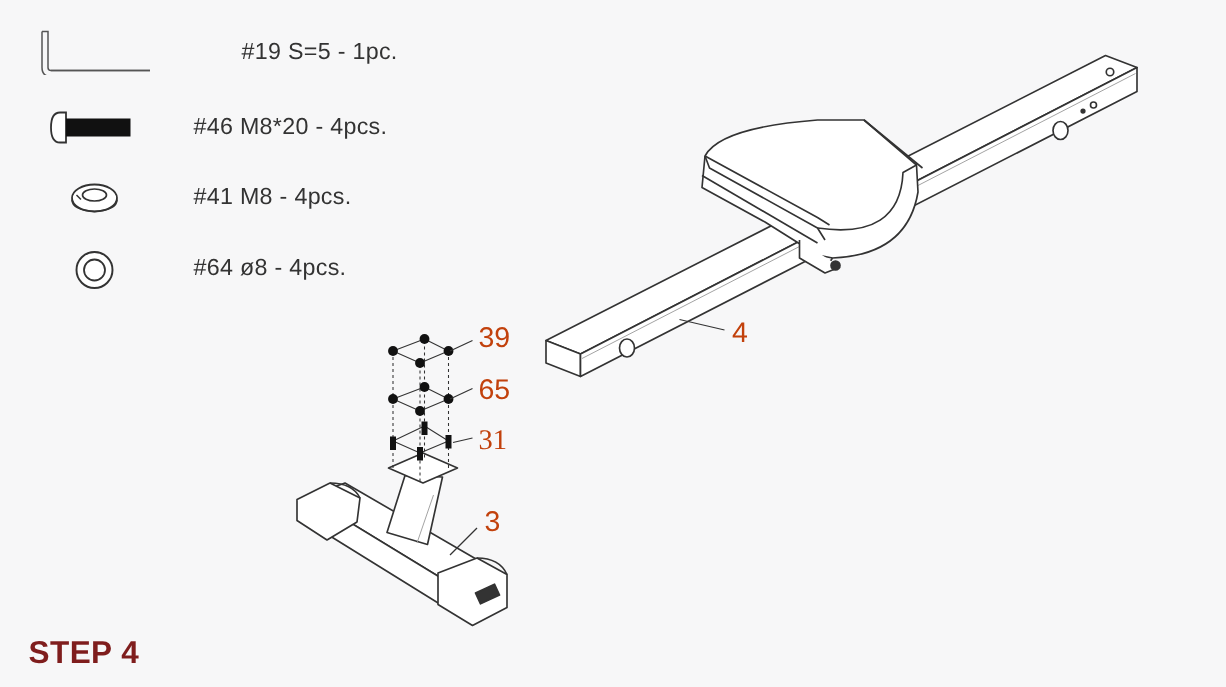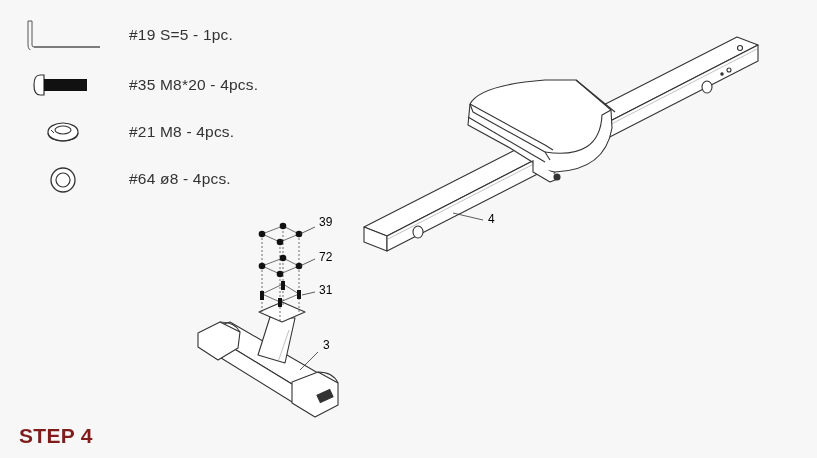--- a/index.html
+++ b/index.html
@@ -1,54 +1,54 @@
 <!DOCTYPE html>
 <html><head>
 <meta charset="utf-8">
 <style>
   html,body{margin:0;padding:0;}
   body{width:817px;height:458px;background:#f7f7f8;position:relative;overflow:hidden;font-family:"Liberation Sans",sans-serif;color:#2a2a2a;}
   .part-row{position:absolute;left:0;height:30px;display:flex;align-items:center;}
   .part-icon{position:absolute;left:20px;width:80px;height:30px;}
   .part-label{position:absolute;left:129px;font-size:15.5px;color:#333;white-space:nowrap;letter-spacing:0.2px;}
   .drawing{position:absolute;left:0;top:0;}
-  .callout{position:absolute;font-size:12px;color:#000000;}
+  .callout{position:absolute;font-size:19px;color:#c2410c;}
   .step-title{position:absolute;left:19px;top:424px;font-size:21px;font-weight:bold;color:#7f1d1d;letter-spacing:0.3px;}
 </style>
 </head>
 <body>
 
 <div>
 
   <div class="part-row" style="top:20px;">
     <svg class="part-icon" viewBox="0 0 80 30" style="top:0;">
       <path d="M8 1 L12 1 L12 25 Q12 27 14 27 L90 27" fill="none" stroke="#555" stroke-width="1"></path>
       <path d="M8 1 L8 25 Q8 31 14 31 L90 31" fill="none" stroke="#555" stroke-width="1"></path>
       <rect x="8" y="25" width="82" height="6" fill="none" stroke="#555" stroke-width="0"></rect>
       <path d="M14 27 L91 27 L91 31 L14 31" fill="none" stroke="#555" stroke-width="1"></path>
     </svg>
-    <span class="part-label" style="top:6px;">#19 S=5 - 1pc.</span>
+    <span class="part-label" style="top:6px;margin-left:32px;">#19 S=5 - 1pc.</span>
   </div>
 
   <div class="part-row" style="top:70px;">
     <svg class="part-icon" viewBox="0 0 80 30">
       <path d="M20 5 Q14 5 14 15 Q14 25 20 25 L24 25 L24 5 Z" fill="#fff" stroke="#333" stroke-width="1.2"></path>
       <rect x="24" y="9" width="43" height="12" fill="#111"></rect>
     </svg>
-    <span class="part-label" style="top:6px;">#35 M8*20 - 4pcs.</span>
+    <span class="part-label" style="top:6px;">#46 M8*20 - 4pcs.</span>
   </div>
 
   <div class="part-row" style="top:117px;">
     <svg class="part-icon" viewBox="0 0 80 30">
       <ellipse cx="43" cy="15" rx="15" ry="9" fill="#fff" stroke="#333" stroke-width="1.2"></ellipse>
       <ellipse cx="43" cy="13" rx="8" ry="4" fill="none" stroke="#333" stroke-width="1.1"></ellipse>
       <path d="M28 16 Q28 23 43 24 Q58 23 58 16" fill="none" stroke="#333" stroke-width="1.1"></path>
       <line x1="31" y1="13" x2="34" y2="16" stroke="#333" stroke-width="1"></line>
     </svg>
-    <span class="part-label" style="top:6px;">#21 M8 - 4pcs.</span>
+    <span class="part-label" style="top:6px;">#41 M8 - 4pcs.</span>
   </div>
 
   <div class="part-row" style="top:164px;">
     <svg class="part-icon" viewBox="0 0 80 30">
       <circle cx="43" cy="16" r="12" fill="#fff" stroke="#333" stroke-width="1.3"></circle>
       <circle cx="43" cy="16" r="7" fill="none" stroke="#333" stroke-width="1.2"></circle>
     </svg>
     <span class="part-label" style="top:6px;">#64 ø8 - 4pcs.</span>
   </div>
 </div>
@@ -131,18 +131,18 @@
       <line x1="300" y1="234" x2="315" y2="227"></line>
       <line x1="300" y1="266" x2="315" y2="259"></line>
       <line x1="302" y1="295" x2="315" y2="292"></line>
       <line x1="300" y1="370" x2="318" y2="352"></line>
       <line x1="453" y1="213" x2="483" y2="220"></line>
     </g>
   </g>
 </svg>
 
 <span class="callout" style="left:319px;top:215px;">39</span>
-<span class="callout" style="left:319px;top:250px;">72</span>
-<span class="callout" style="left:319px;top:283px;">31</span>
+<span class="callout" style="left:319px;top:250px;">65</span>
+<span class="callout" style="left:319px;top:283px;font-family:Liberation Serif, serif;">31</span>
 <span class="callout" style="left:323px;top:338px;">3</span>
 <span class="callout" style="left:488px;top:212px;">4</span>
 
 <div class="step-title">STEP 4</div>
 
 </body></html>

